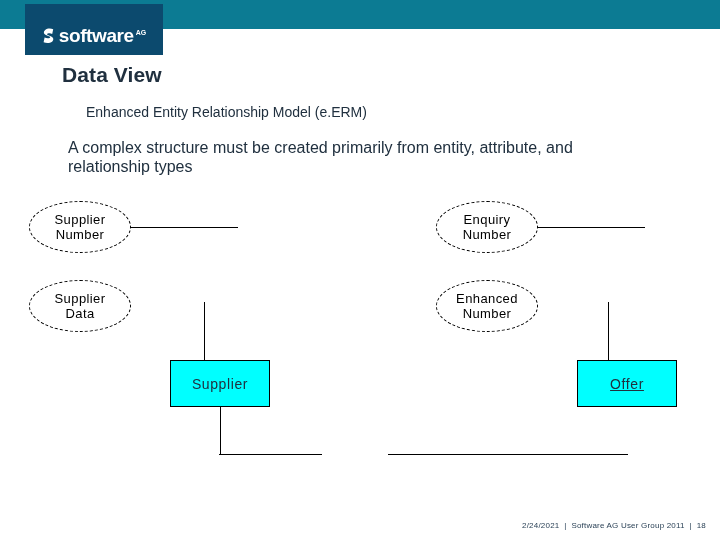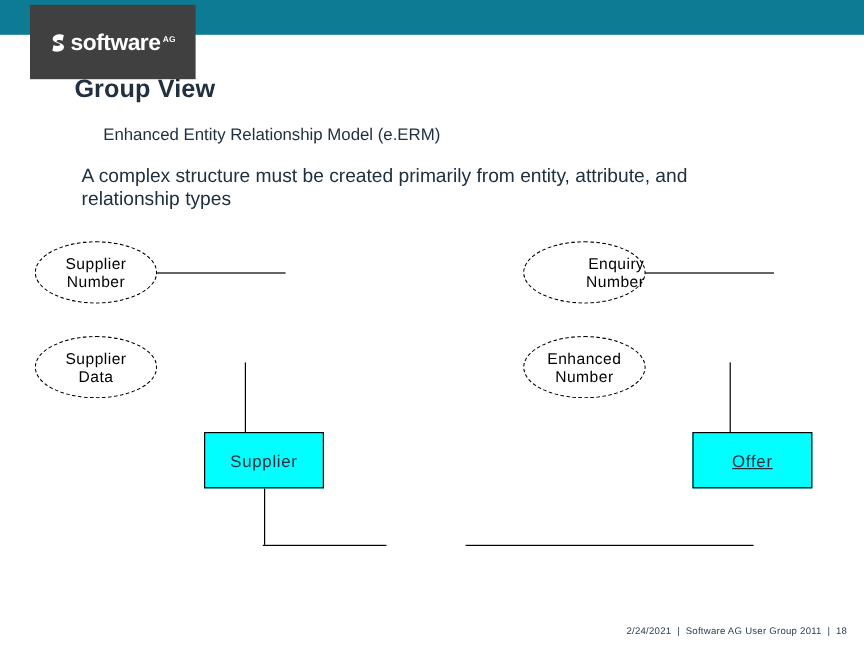--- a/index.html
+++ b/index.html
@@ -18,22 +18,22 @@
   
   #header-band {
     position: absolute;
     left: 0; top: 0;
     width: 720px; height: 29px;
     background: #0C7B93;
   }
   #logo-box {
     position: absolute;
     left: 25px; top: 4px;
-    width: 138px; height: 62px;
-    background: #404040;
+    width: 138px; height: 51px;
+    background: #0c4a6e;
     overflow: hidden;
   }
   #logo-inner {
     position: absolute;
     left: 0; top: 22px;
     width: 138px;
     display: flex;
     align-items: baseline;
     justify-content: center;
   }
@@ -169,42 +169,42 @@
     <span id="logo-mark">
       <svg width="13" height="16" viewBox="0 0 13 16" aria-hidden="true">
         <path d="M11.2 1.2 C8.6 0.2 5.2 0.3 3.2 1.9 C1.2 3.5 1.6 5.9 3.9 6.9 L7.4 8.4 C8.4 8.8 8.4 9.6 7.5 10.0 C6.3 10.5 4.3 10.4 2.6 9.6 L1.6 14.3 C4.3 15.5 8.0 15.4 10.1 13.7 C12.1 12.0 11.6 9.5 9.2 8.5 L5.8 7.1 C4.9 6.7 4.9 6.0 5.8 5.6 C6.9 5.1 8.7 5.2 10.2 5.9 Z" fill="#ffffff"></path>
       </svg>
     </span>
     <span id="logo-word">software</span>
     <span id="logo-sup">AG</span>
   </div>
 </div>
 
-<div id="page-title">Group View</div>
+<div id="page-title">Data View</div>
 <div id="subtitle">Enhanced Entity Relationship Model (e.ERM)</div>
 <div id="body-text">A complex structure must be created primarily from entity, attribute, and relationship types</div>
 
 <div id="diagram">
 
   <div class="hline" style="left:130px; top:37px; width:108px;"></div>
   <div class="hline" style="left:537px; top:37px; width:108px;"></div>
 
   <div class="vline" style="left:204px; top:112px; height:58px;"></div>
   <div class="vline" style="left:608px; top:112px; height:58px;"></div>
 
   <div class="vline" style="left:220px; top:217px; height:47px;"></div>
   <div class="hline" style="left:219px; top:264px; width:103px;"></div>
   <div class="hline" style="left:388px; top:264px; width:240px;"></div>
 
   <div class="ellipse" style="left:29px; top:11px; width:102px; height:52px;">
     <span>Supplier</span>
     <span>Number</span>
   </div>
 
-  <div class="ellipse" style="left:436px; top:11px; width:102px; height:52px;align-items:flex-end;">
+  <div class="ellipse" style="left:436px; top:11px; width:102px; height:52px;">
     <span>Enquiry</span>
     <span>Number</span>
   </div>
 
   <div class="ellipse" style="left:29px; top:90px; width:102px; height:52px;">
     <span>Supplier</span>
     <span>Data</span>
   </div>
 
   <div class="ellipse" style="left:436px; top:90px; width:102px; height:52px;">

